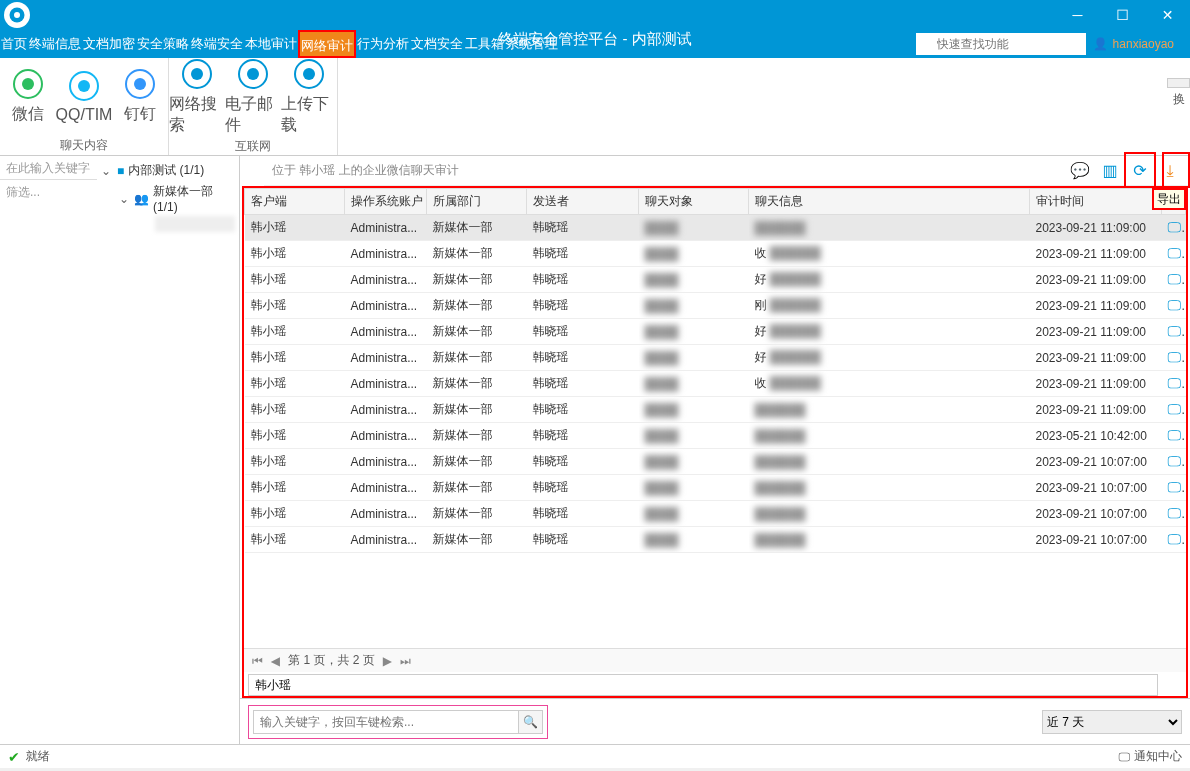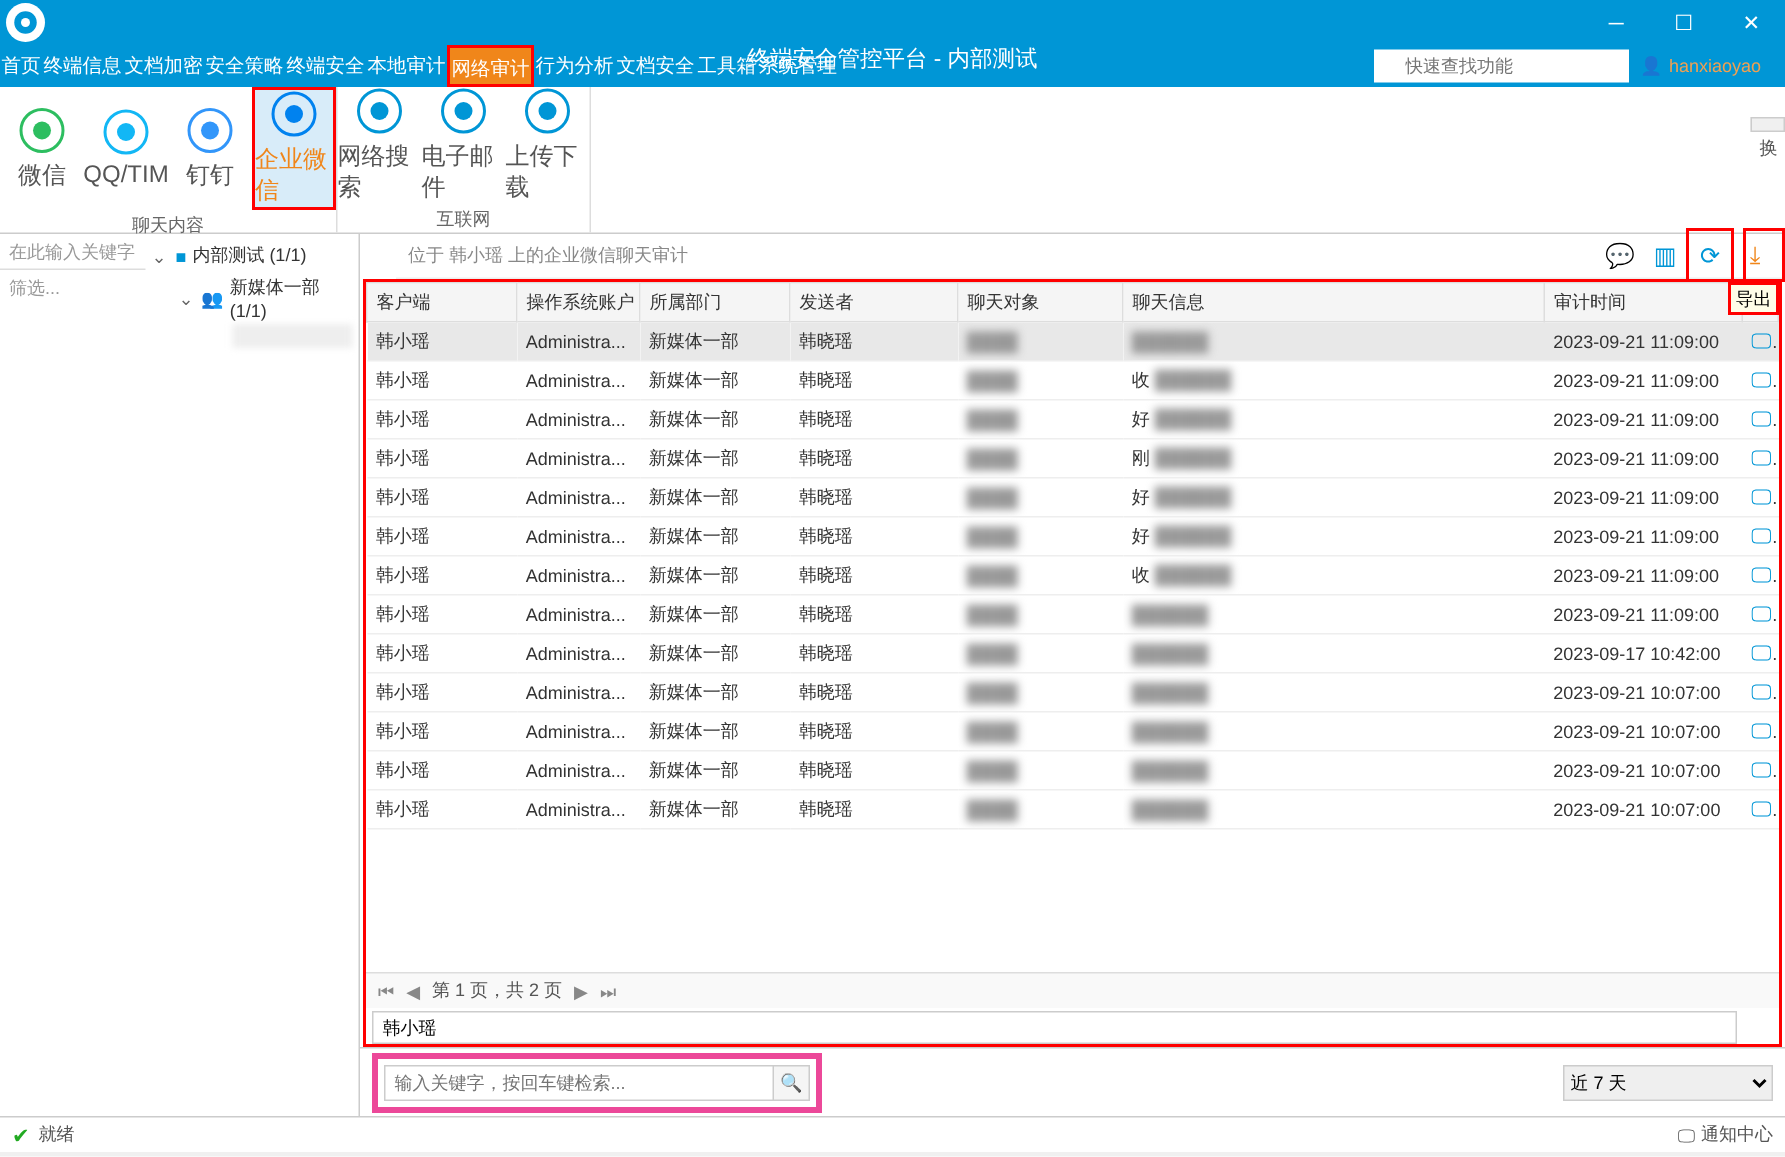--- a/index.html
+++ b/index.html
@@ -59,21 +59,21 @@
 tr.sel td { background:#e8e8e8; }
 .blur { filter:blur(3px); color:#999; }
 .mon-icon { color:#0096d6; font-size:14px; }
 
 .pager { height:24px; border-top:1px solid #ddd; display:flex; align-items:center; padding:0 8px; gap:8px; color:#555; background:#f9f9f9; }
 .pager .pbtn { cursor:pointer; color:#888; }
 
 .detail-input { height:22px; border:1px solid #ccc; margin:0 4px; padding:0 6px; }
 
 .bottom-bar { height:46px; border-top:1px solid #ccc; background:#fff; display:flex; align-items:center; padding:0 8px; position:relative; }
-.bottom-bar .search-wrap { border:4px solid #ec4899; padding:4px; display:flex; align-items:center; width:300px; }
+.bottom-bar .search-wrap { border:1px solid #ec4899; padding:4px; display:flex; align-items:center; width:300px; }
 .bottom-bar input { flex:1; height:24px; border:1px solid #ccc; padding:0 6px; }
 .bottom-bar .sbtn { width:24px; height:24px; border:1px solid #ccc; border-left:none; display:flex; align-items:center; justify-content:center; cursor:pointer; background:#f5f5f5; }
 .bottom-bar select { margin-left:auto; width:140px; height:24px; border:1px solid #ccc; }
 
 .statusbar { height:24px; border-top:1px solid #ccc; background:#fff; display:flex; align-items:center; padding:0 8px; color:#555; font-size:12px; }
 .statusbar .chk { color:#2a2; margin-right:6px; font-size:14px; }
 .statusbar .notif { margin-left:auto; display:flex; align-items:center; gap:4px; }
 
 .tooltip-export { position:absolute; right:4px; top:188px; width:34px; height:22px; border:1px solid #ccc; background:#fffde7; font-size:12px; display:flex; align-items:center; justify-content:center; z-index:50; border:2px solid red; padding:8px 2px; }
 
@@ -142,29 +142,20 @@
           <div class="lbl">QQ/TIM</div>
         </div>
         <div class="ribbon-btn">
           <div class="icon">
             <svg width="32" height="32" viewBox="0 0 32 32">
               <circle cx="16" cy="16" r="14" fill="none" stroke="#3296fa" stroke-width="2"></circle>
               <circle cx="16" cy="16" r="6" fill="#3296fa"></circle>
             </svg>
           </div>
           <div class="lbl">钉钉</div>
-        </div>
-        <div class="ribbon-btn active">
-          <div class="icon">
-            <svg width="32" height="32" viewBox="0 0 32 32">
-              <circle cx="16" cy="16" r="14" fill="none" stroke="#0082ef" stroke-width="2"></circle>
-              <circle cx="16" cy="16" r="6" fill="#0082ef"></circle>
-            </svg>
-          </div>
-          <div class="lbl">企业微信</div>
         </div>
       </div>
     <div class="ribbon-group-label">聊天内容</div>
   </div>
   <div class="ribbon-group">
     <div class="ribbon-row" id="rg2">
         <div class="ribbon-btn">
           <div class="icon">
             <svg width="32" height="32" viewBox="0 0 32 32">
               <circle cx="16" cy="16" r="14" fill="none" stroke="#0096d6" stroke-width="2"></circle>
@@ -336,21 +327,21 @@
               <td>2023-09-21 11:09:00</td>
               <td><span class="mon-icon">🖵</span></td>
             </tr>
             <tr>
               <td>韩小瑶</td>
               <td>Administra...</td>
               <td>新媒体一部</td>
               <td>韩晓瑶</td>
               <td><span class="blur">████</span></td>
               <td> <span class="blur">██████</span></td>
-              <td>2023-09-17 10:42:00</td>
+              <td>2023-05-21 10:42:00</td>
               <td><span class="mon-icon">🖵</span></td>
             </tr>
             <tr>
               <td>韩小瑶</td>
               <td>Administra...</td>
               <td>新媒体一部</td>
               <td>韩晓瑶</td>
               <td><span class="blur">████</span></td>
               <td> <span class="blur">██████</span></td>
               <td>2023-09-21 10:07:00</td>

